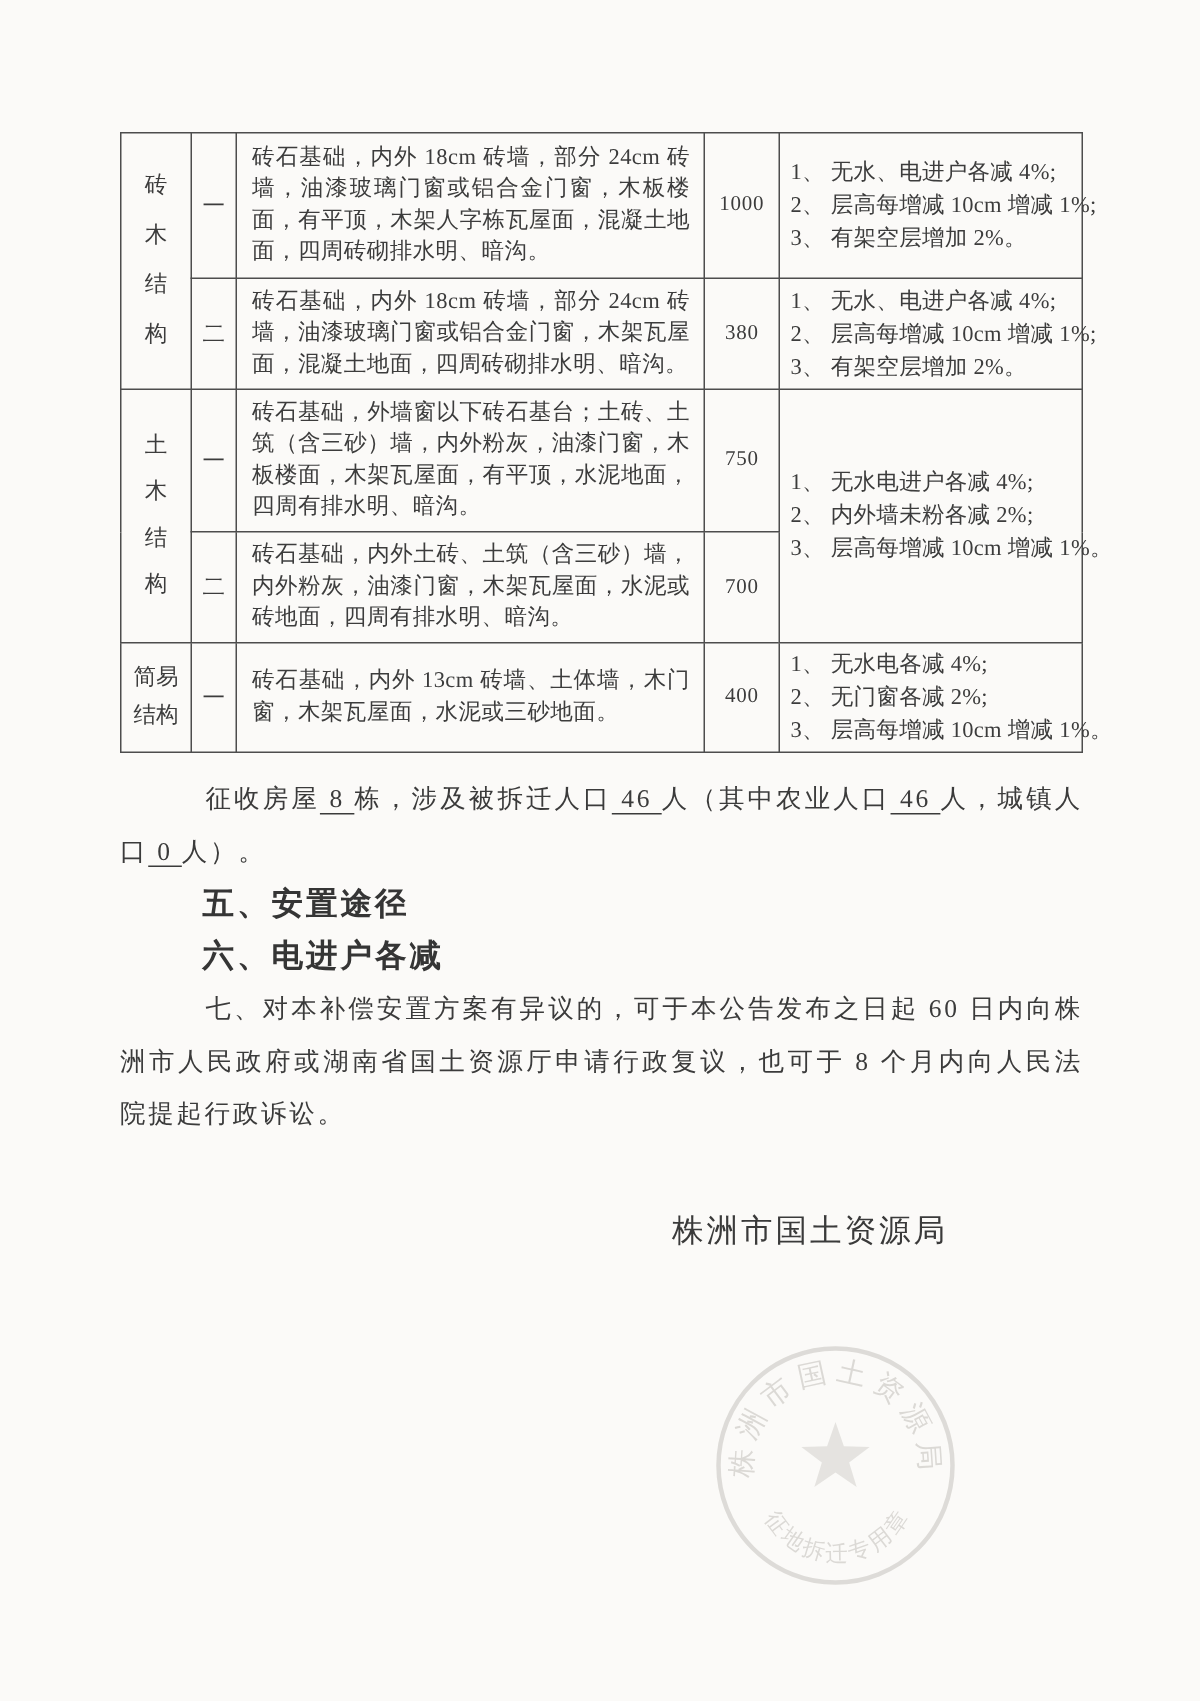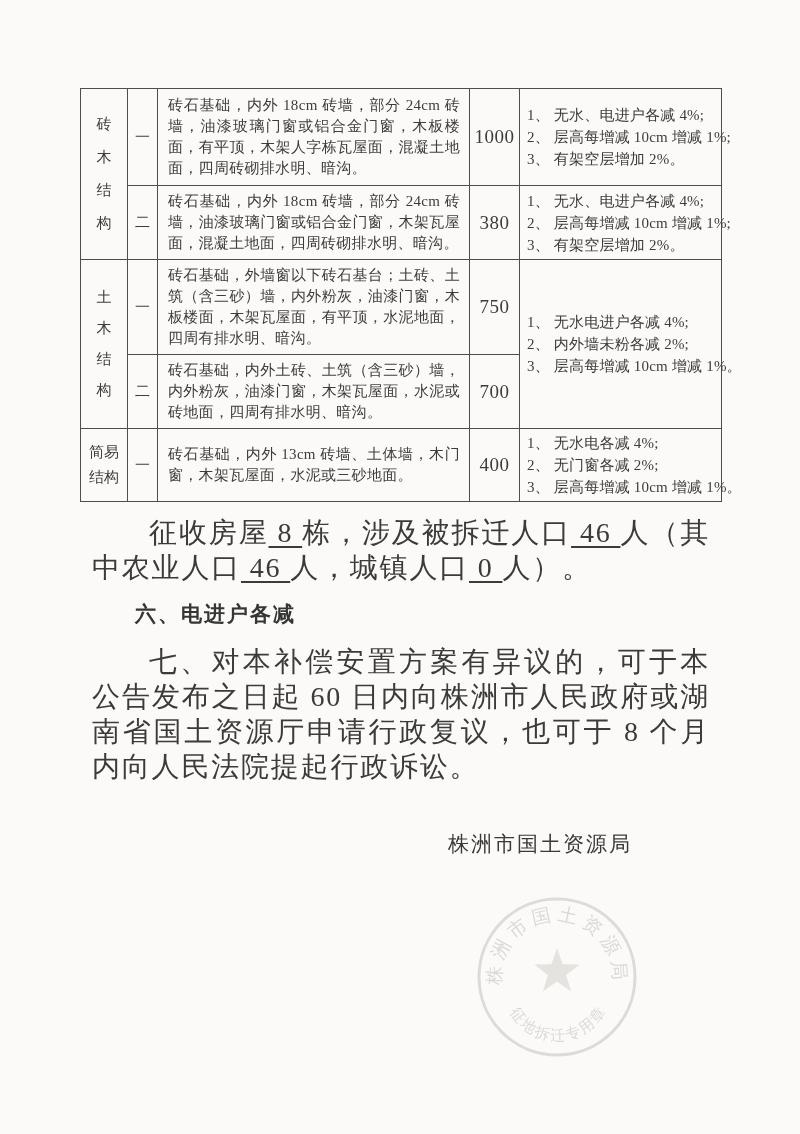--- a/index.html
+++ b/index.html
@@ -23,21 +23,21 @@
     color:#3c3c3c;
   }
   table.comp td{
     border:1px solid #4d4d4d;
     padding:0;
     vertical-align:middle;
   }
   td.c-structure{width:46px;text-align:center;}
   td.c-grade{width:29px;text-align:center;font-size:15px;}
   td.c-desc{width:311px;}
-  td.c-price{width:49px;text-align:center;font-size:19px;letter-spacing:.5px;}
+  td.c-price{width:49px;text-align:center;font-size:14px;letter-spacing:.5px;}
   td.c-adj{width:201px;}
   .desc{
     padding:5px 9px 5px 10px;
     line-height:21px;
     text-align:justify;
     letter-spacing:.3px;
   }
   .vert{
     margin:0 auto;
     width:17px;
@@ -56,26 +56,26 @@
     letter-spacing:.2px;
   }
   .adj div{white-space:nowrap;}
   tr.r1{height:97px;}
   tr.r2{height:62px;}
   tr.r3{height:83px;}
   tr.r4{height:64px;}
   tr.r5{height:73px;margin-top:24px;}
   
   .para{
-    font-size:28px;
+    font-size:17px;
     line-height:35px;
     letter-spacing:1.8px;
     text-align:justify;
     text-indent:57px;
-    margin:12px;
+    margin:0;
     color:#3b3b3b;
   }
   .para.first{margin-top:13px;}
   .heading{
     font-size:21px;
     line-height:35px;
     letter-spacing:2px;
     font-weight:600;
     text-indent:55px;
     margin:0;
@@ -192,20 +192,21 @@
           <div>2、 无门窗各减 2%;</div>
           <div>3、 层高每增减 10cm 增减 1%。</div>
         </div>
       </td>
     </tr>
   </tbody>
     </table>
 
   <p class="para first"><span>征收房屋</span><span class="uval"> 8 </span><span>栋，涉及被拆迁人口</span><span class="uval"> 46 </span><span>人（其中农业人口</span><span class="uval"> 46 </span><span>人，城镇人口</span><span class="uval"> 0 </span><span>人）。</span></p>
 
+  <p class="heading">五、安置途径</p>
 
   <p class="heading">六、电进户各减</p>
 
   <p class="para">七、对本补偿安置方案有异议的，可于本公告发布之日起 60 日内向株洲市人民政府或湖南省国土资源厅申请行政复议，也可于 8 个月内向人民法院提起行政诉讼。</p>
 
   <div class="sig-block">
     <div class="sig-line">株洲市国土资源局</div>
   </div>
 
 </div>

